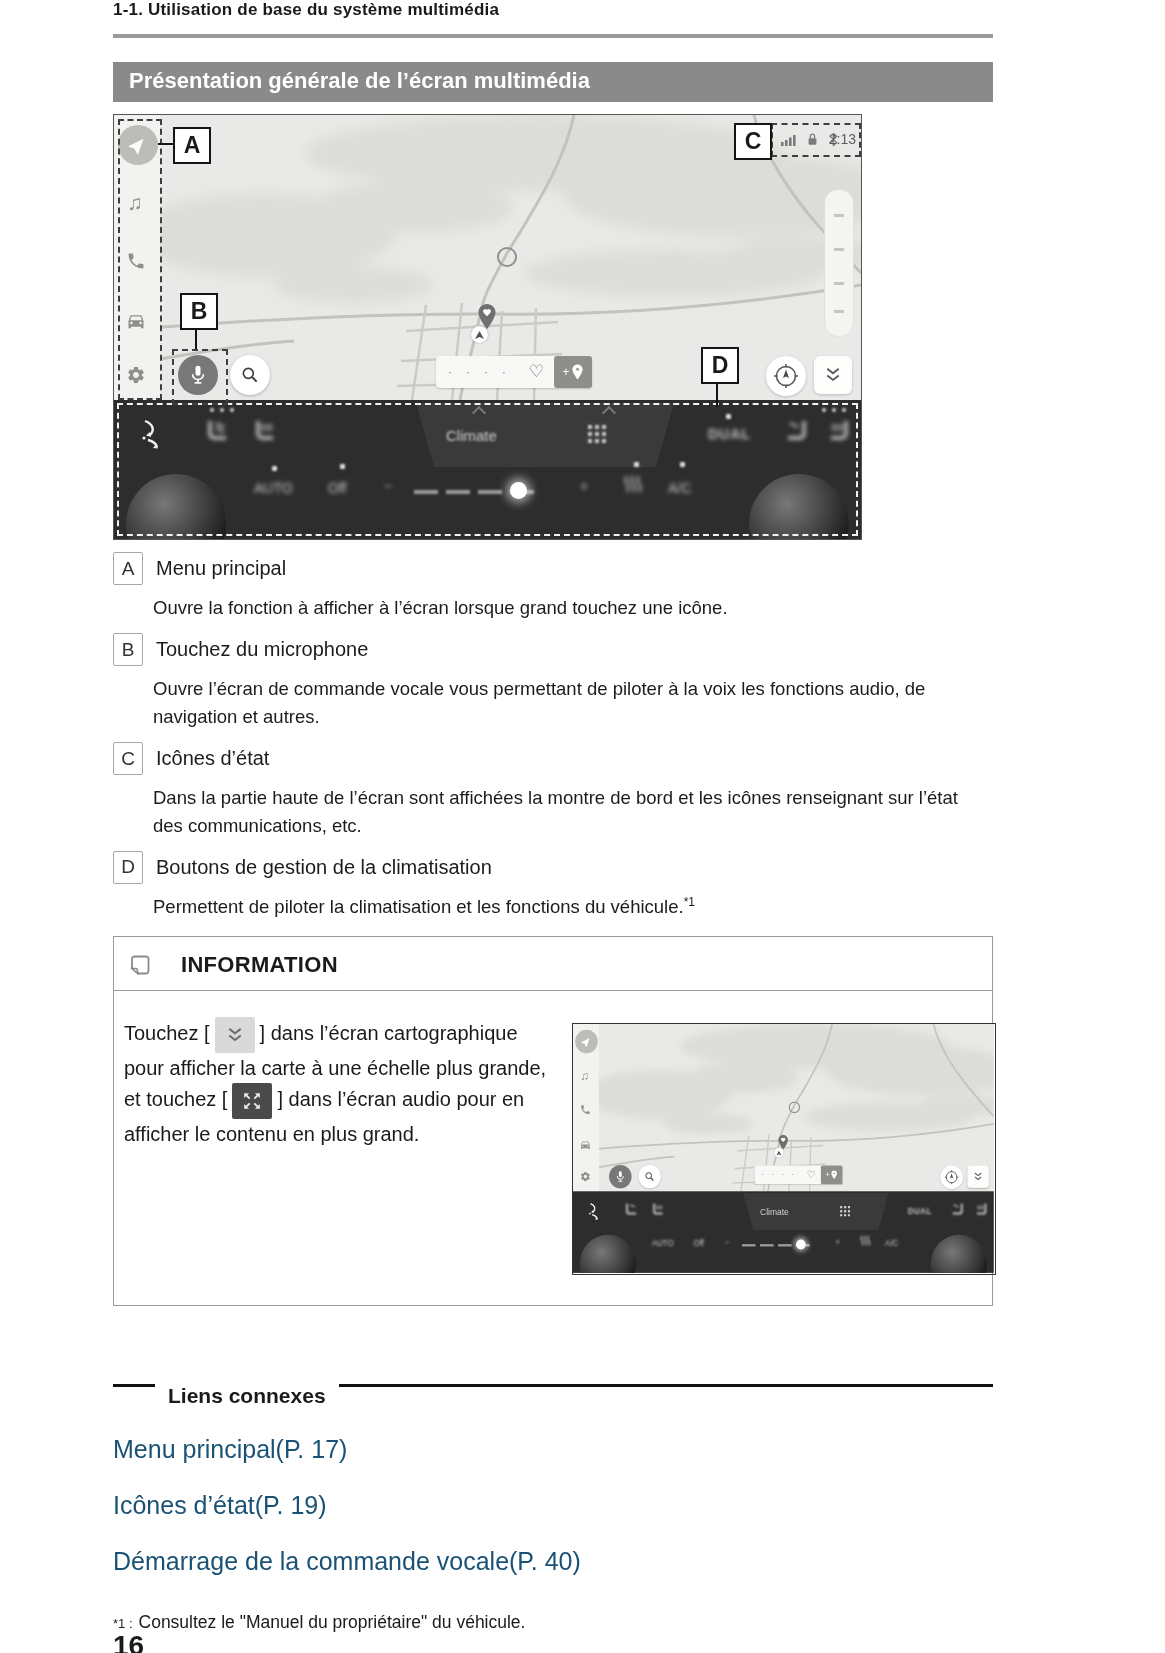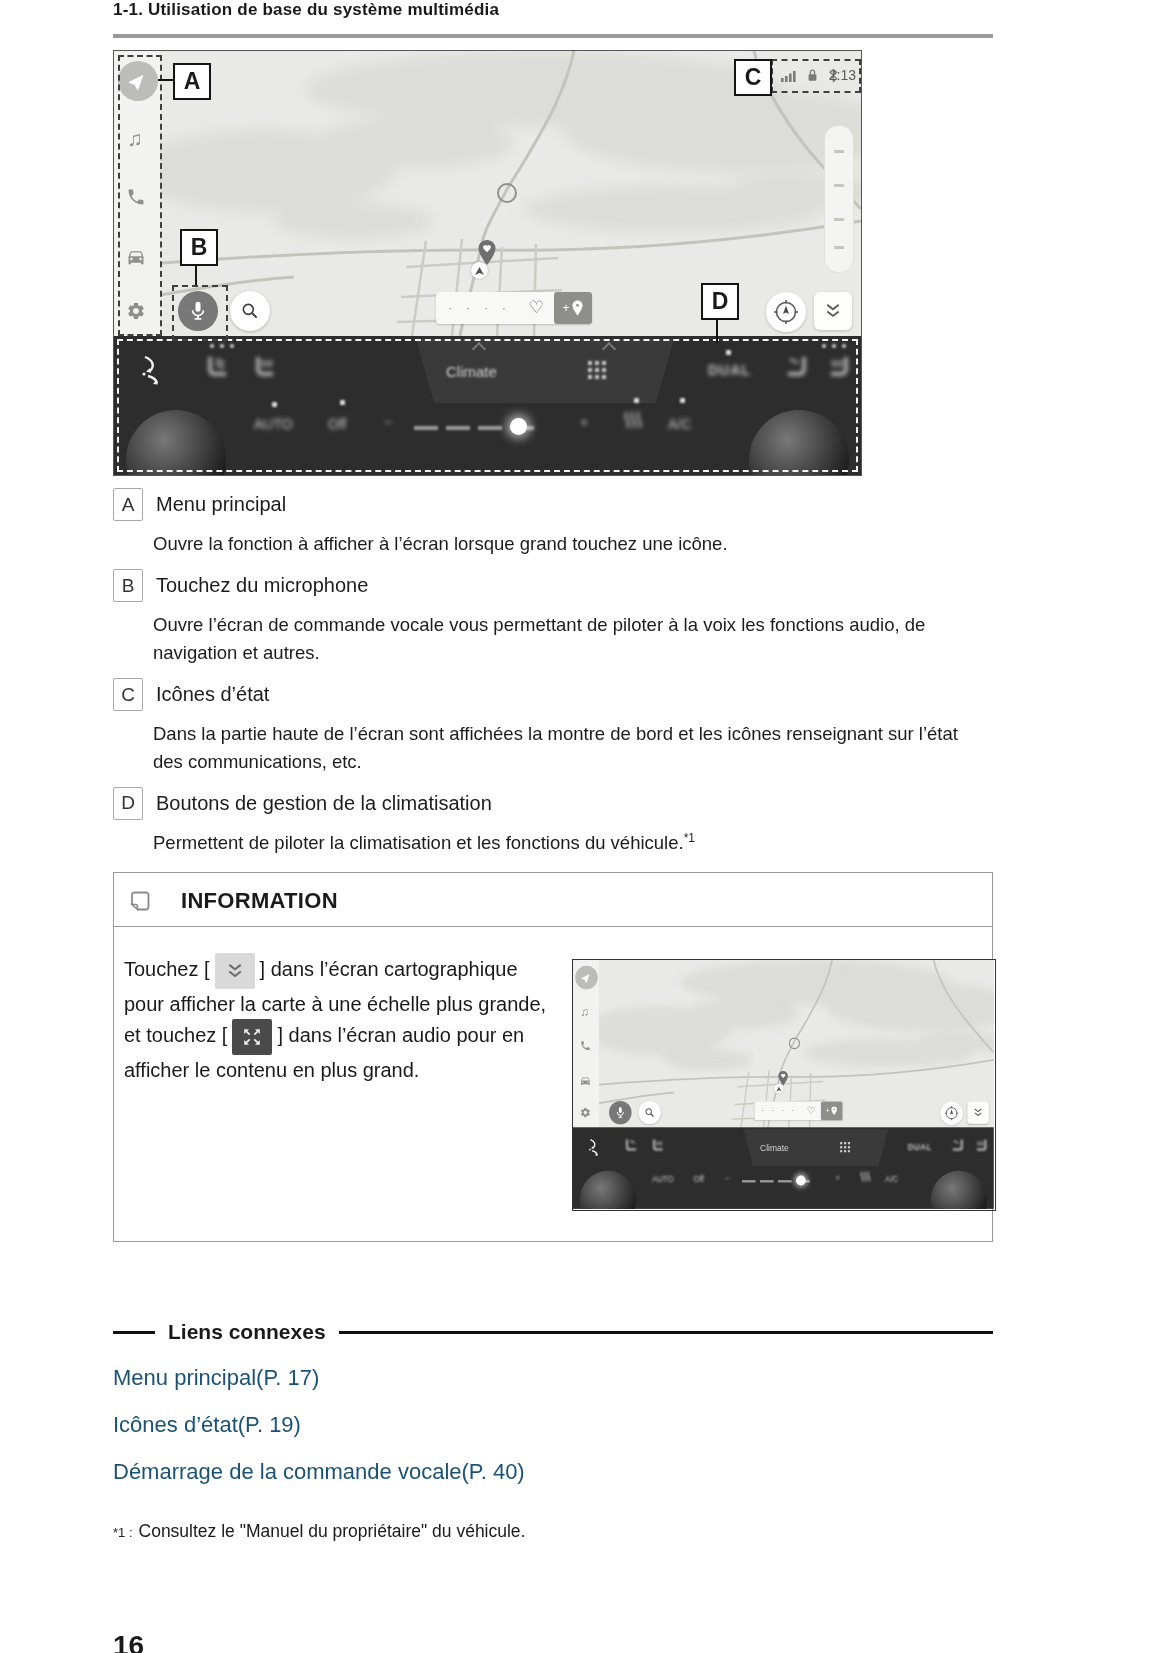--- a/index.html
+++ b/index.html
@@ -71,36 +71,37 @@
   .info-head{display:flex;align-items:center;gap:28px;padding:15px 0 12px 13px;border-bottom:1px solid #9a9a9a;}
   .info-title{font-size:22px;font-weight:bold;letter-spacing:.3px;}
   .info-body{display:flex;padding:26px 12px 30px 10px;}
   .info-text{width:432px;font-size:20px;line-height:1.5;margin:0;flex:none;}
   .ic-btn{display:inline-flex;align-items:center;justify-content:center;width:40px;height:36px;vertical-align:middle;margin:0 5px;border-radius:2px;}
   .ic-light{background:#d9d9d9;}
   .ic-dark{background:#4a4a4a;}
   .info-shot-wrap{margin-left:16px;padding-top:6px;}
   
   .related{margin-top:78px;}
-  .related-head{display:flex;align-items:center;}
+  .related-head{display:flex;align-items:flex-start;}
   .rl-line-s{width:42px;height:3px;background:#111;margin-right:13px;flex:none;}
   .rl-line-l{flex:1;height:3px;background:#111;margin-left:13px;}
   .related-title{font-size:21px;font-weight:bold;}
-  .link{color:#1a5276;font-size:22px;margin-top:21px;cursor:pointer;}
+  .link{color:#1a5276;font-size:25px;margin-top:27px;cursor:pointer;}
   .footnote{margin-top:36px;font-size:17.5px;}
   .fn-marker{font-size:13px;color:#222;margin-right:6px;}
   .page-num{position:absolute;left:113px;top:1594px;font-size:28px;font-weight:bold;margin-top:36px;}
 </style>
 </head>
 <body>
 
 <div class="content">
 
   <div class="doc-header">1-1. Utilisation de base du système multimédia</div>
   <div class="header-rule"></div>
+  <div class="banner">Présentation générale de l’écran multimédia</div>
 
   <div class="shot-big">
     <div class="screen">
       <div class="map">
         <svg class="terrain" viewBox="0 0 747 285" preserveAspectRatio="none">
           <defs>
               <filter id="tb" x="-30%" y="-30%" width="160%" height="160%">
                 <feGaussianBlur stdDeviation="7"></feGaussianBlur>
               </filter>
             </defs>

